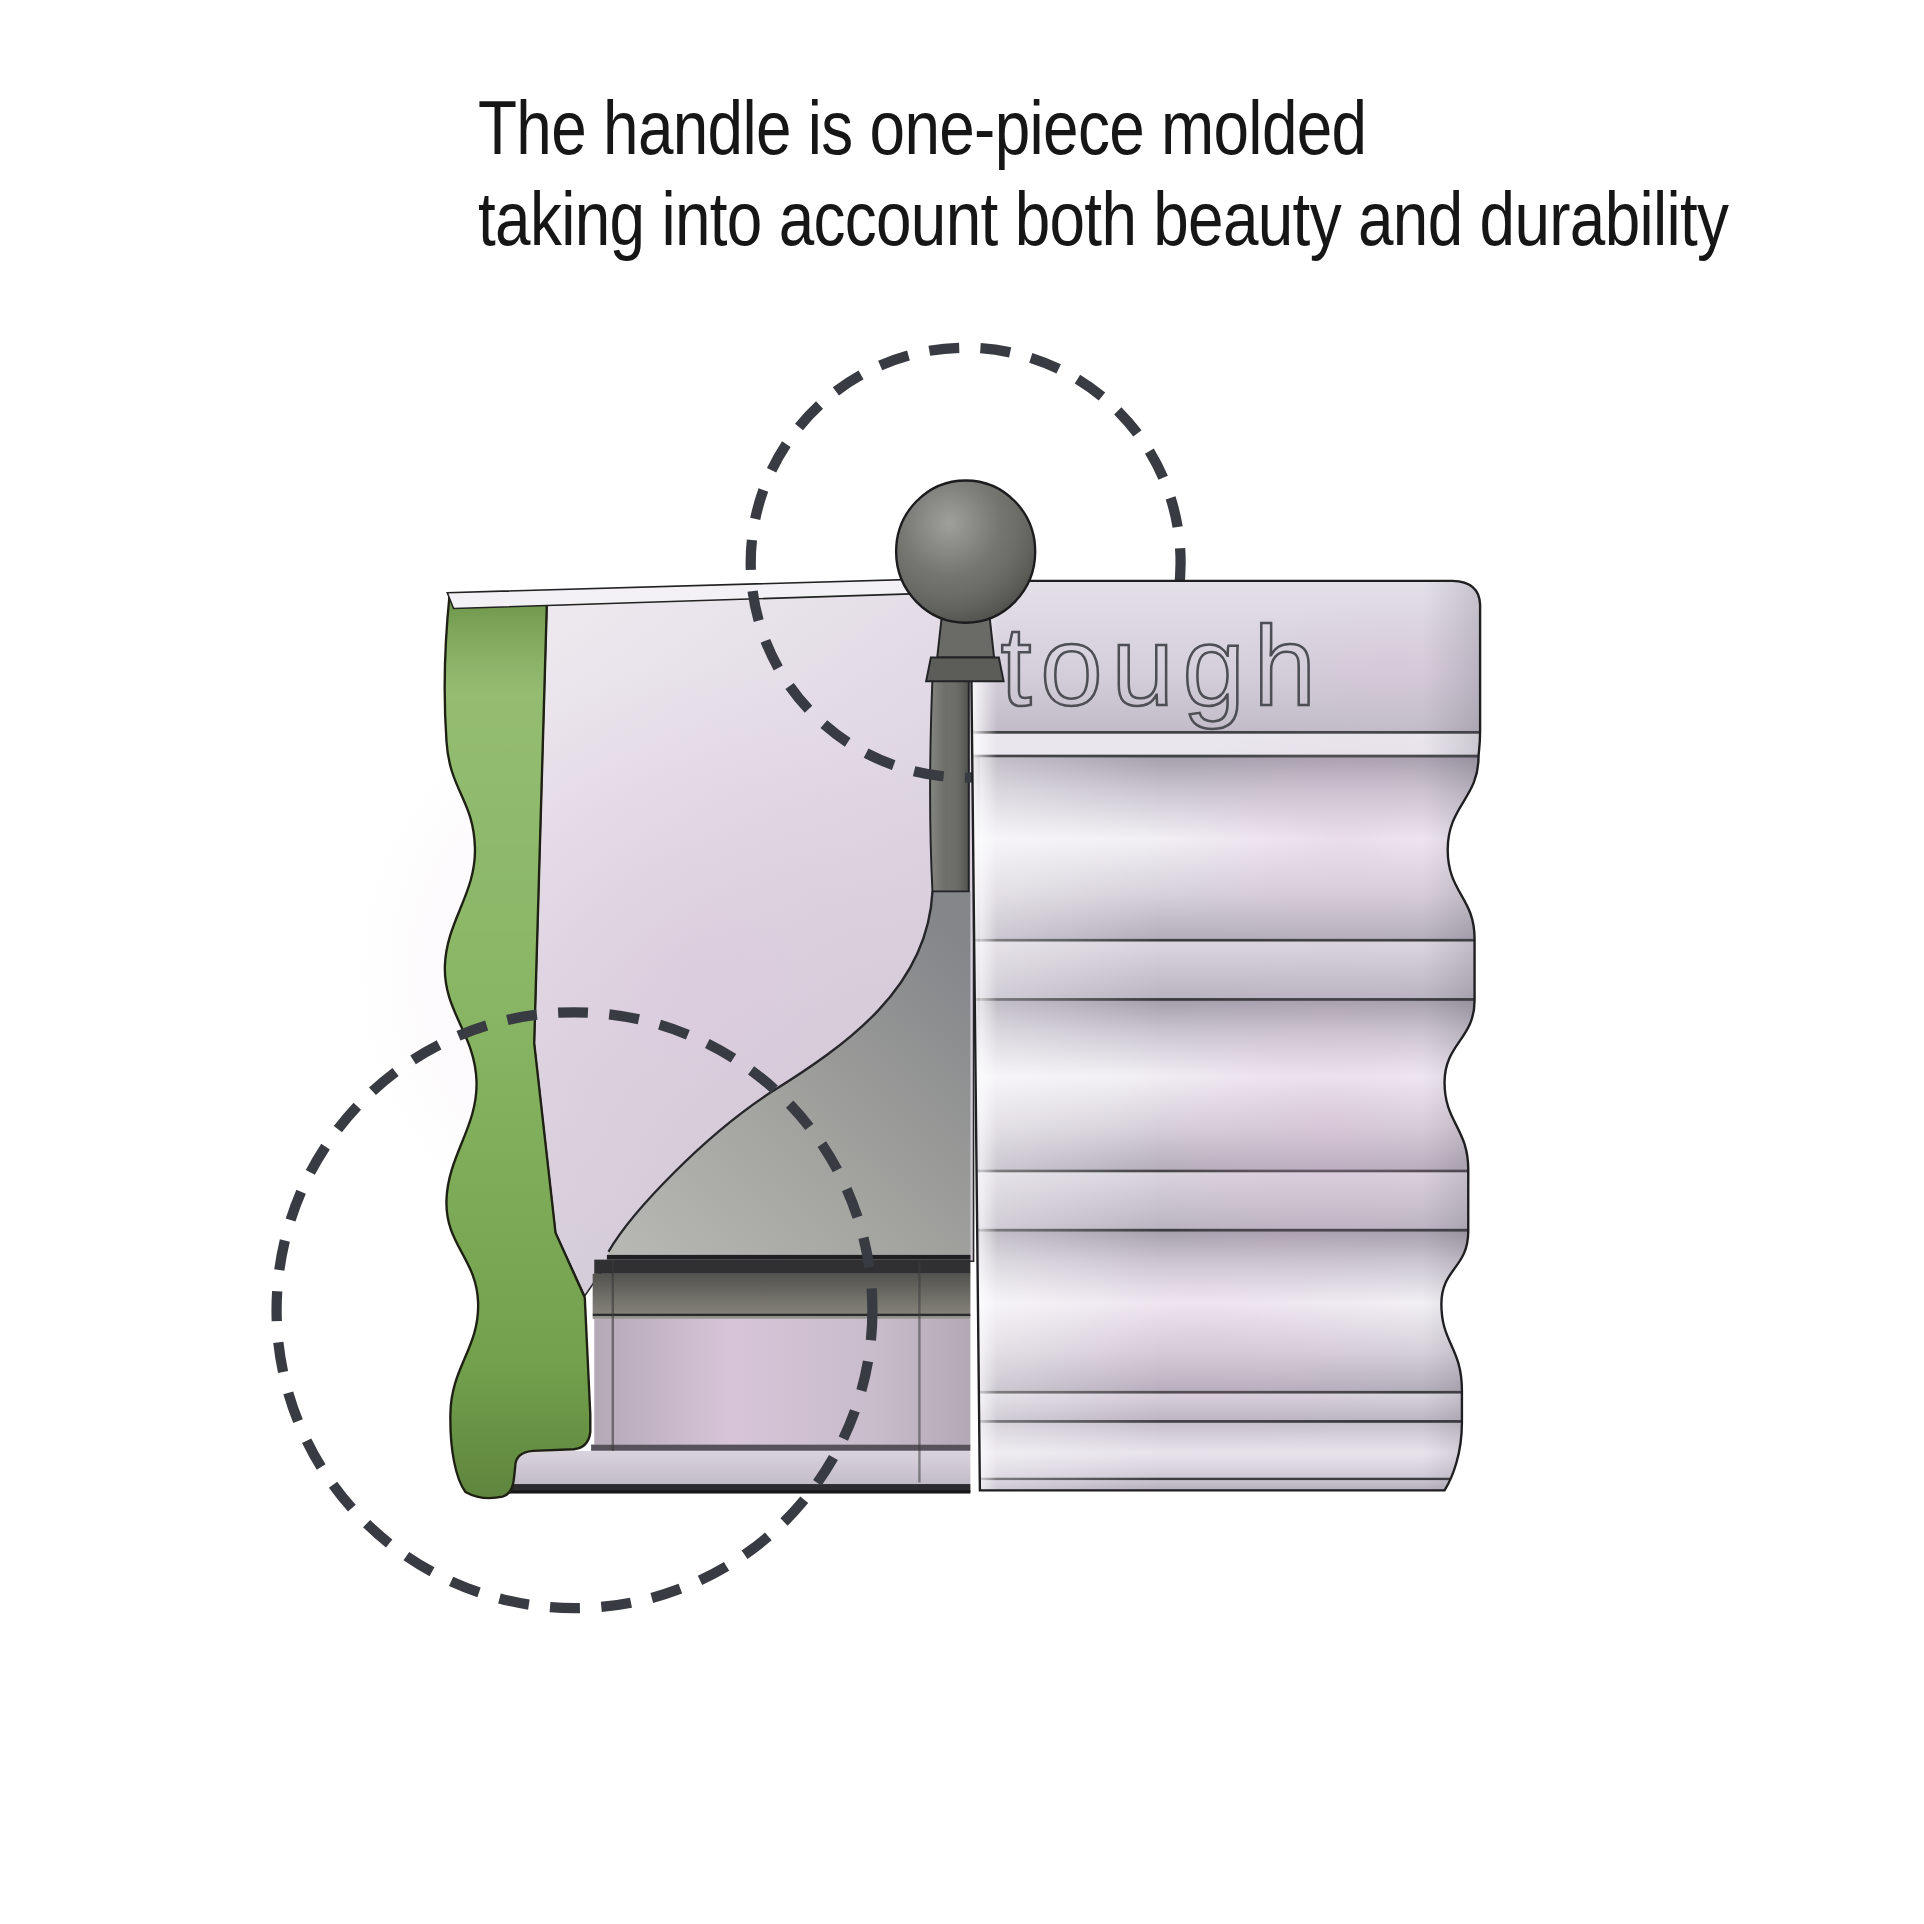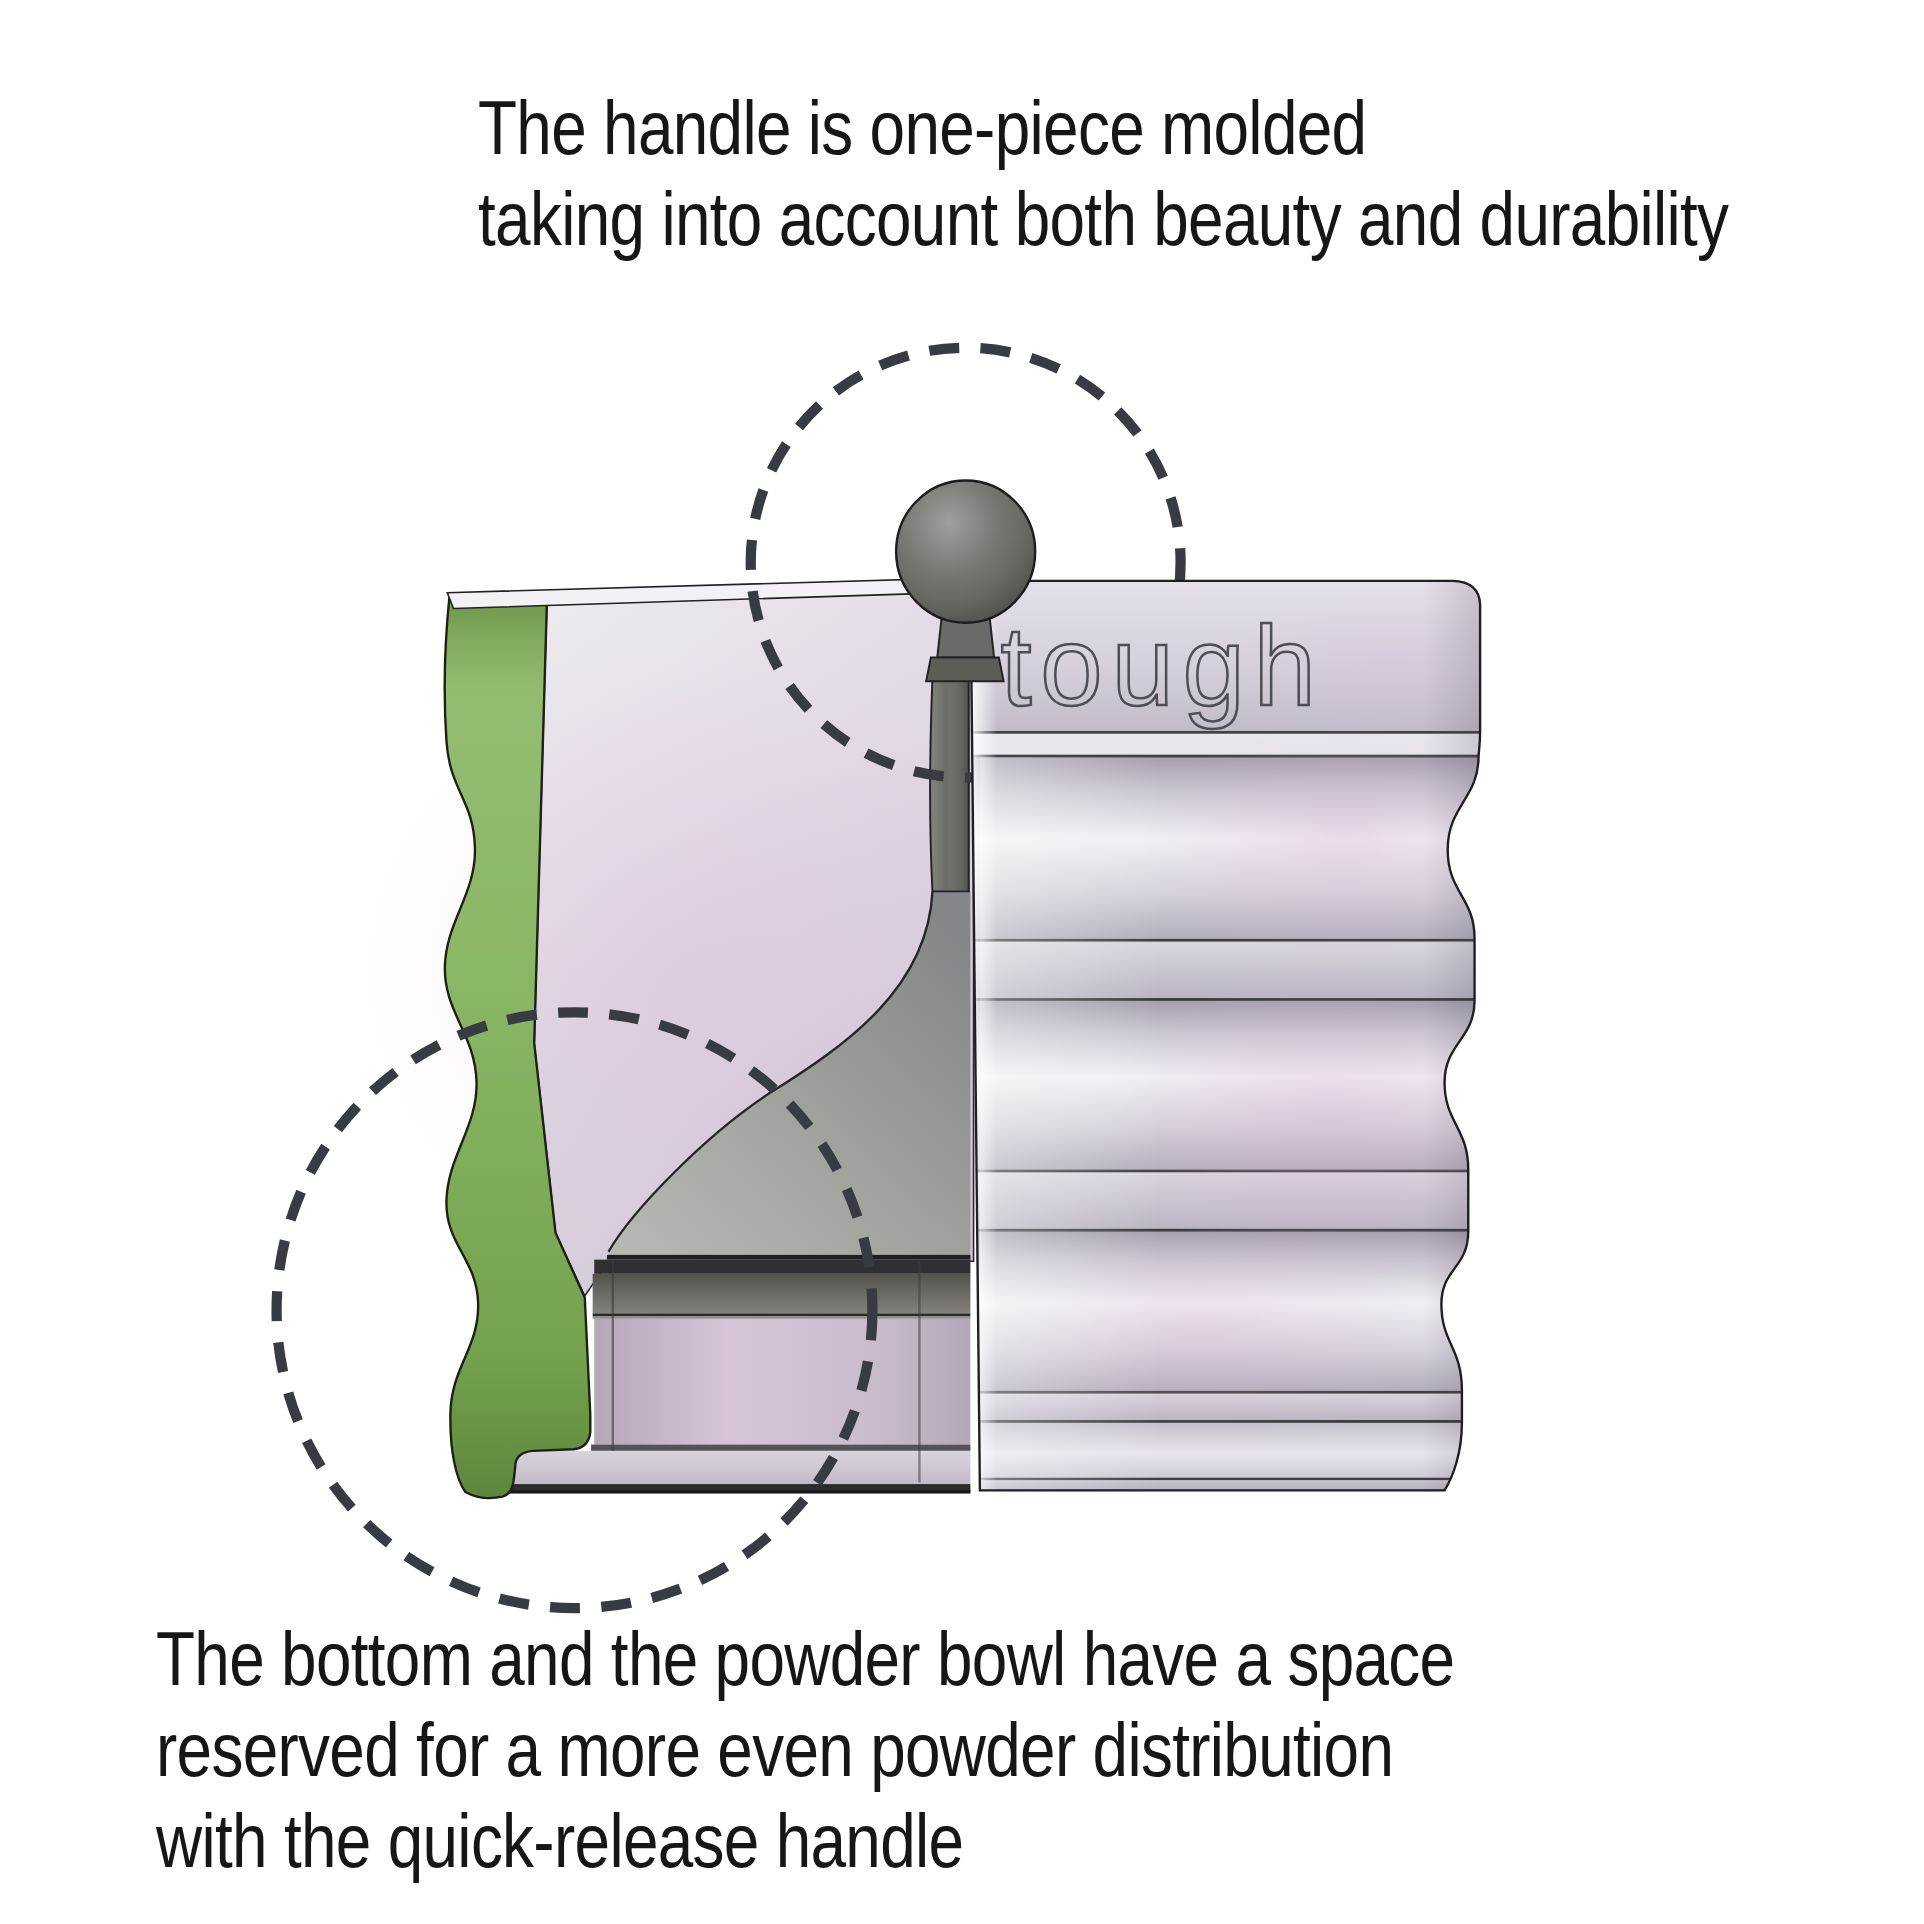--- a/index.html
+++ b/index.html
@@ -261,20 +261,15 @@
     </g>
 
     <g>
       <path d="M 1192 778 L 1186 832 L 1258 832 L 1252 778 Z" fill="#6a6b67" stroke="#222326" stroke-width="2.5"></path>
       <path d="M 1178 832 L 1172 862 L 1270 862 L 1264 832 Z" fill="#5c5d59" stroke="#222326" stroke-width="2.5"></path>
       <ellipse cx="1222" cy="698" rx="88" ry="90" style="fill:var(--handle-gray,#64655f)"></ellipse>
       <ellipse cx="1222" cy="698" rx="88" ry="90" fill="url(#ballShade)" stroke="#1c1c1e" stroke-width="3"></ellipse>
     </g>
   </svg>
 
-  <div class="note note-bottom">
-    <div class="line">The bottom and the powder bowl have a space</div>
-    <div class="line">reserved for a more even powder distribution</div>
-    <div class="line">with the quick-release handle</div>
-  </div>
 
 </div>
 
 
 </body></html>

